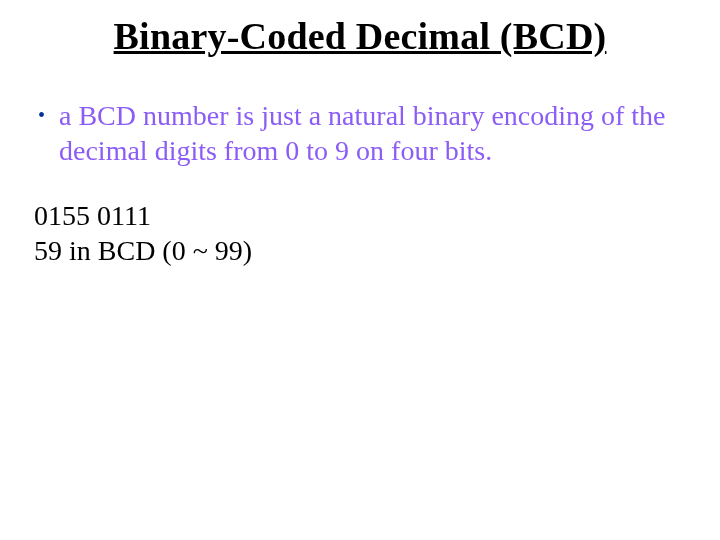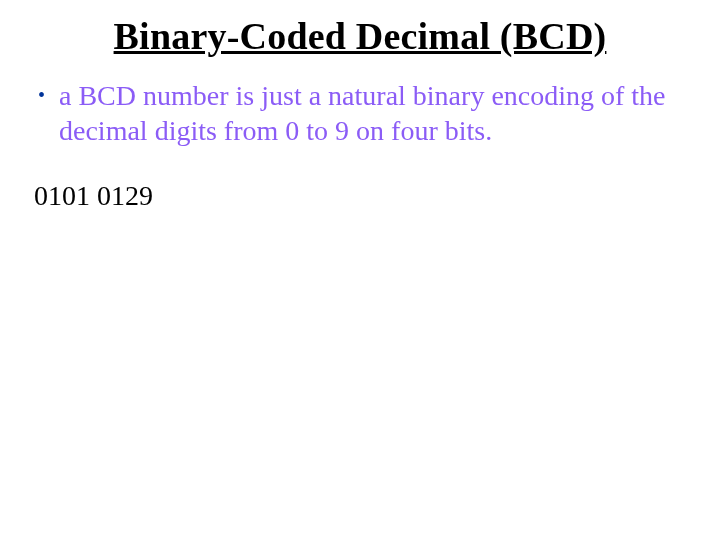--- a/index.html
+++ b/index.html
@@ -13,21 +13,21 @@
     position: relative;
   }
   .slide {
     padding: 8px 30px 0 30px;
   }
   .title {
     text-align: center;
     font-size: 38px;
     text-decoration: underline;
     margin-top: 6px;
-    margin-bottom: 20px;
+    margin-bottom: 40px;
     letter-spacing: 0.2px;
   }
   .bullet-row {
     display: flex;
     align-items: flex-start;
     margin-bottom: 30px;
     padding-left: 8px;
   }
   .bullet-dot {
     font-size: 20px;
@@ -55,15 +55,16 @@
 
 <div class="slide">
   <h1 class="title">Binary-Coded Decimal (BCD)</h1>
 
   <div class="bullet-row">
     <span class="bullet-dot">•</span>
     <span class="bullet-text">a BCD number is just a natural binary encoding of the decimal digits from 0 to 9 on four bits.</span>
   </div>
 
   <div class="body-block">
-    <span class="body-line">0101 0129</span>
+    <span class="body-line">0155 0111</span>
+    <span class="body-line">59 in BCD (0 ~ 99)</span>
   </div>
 </div>
 
 </body></html>

